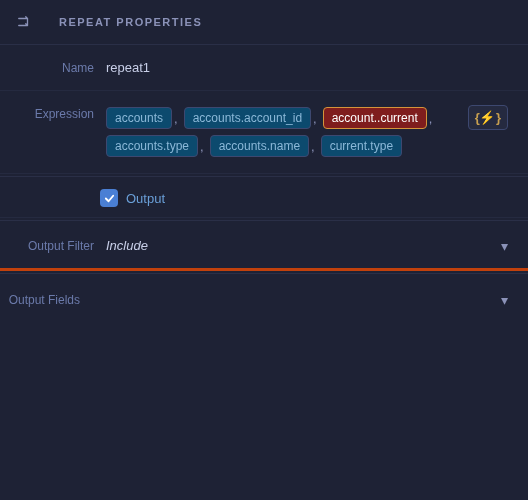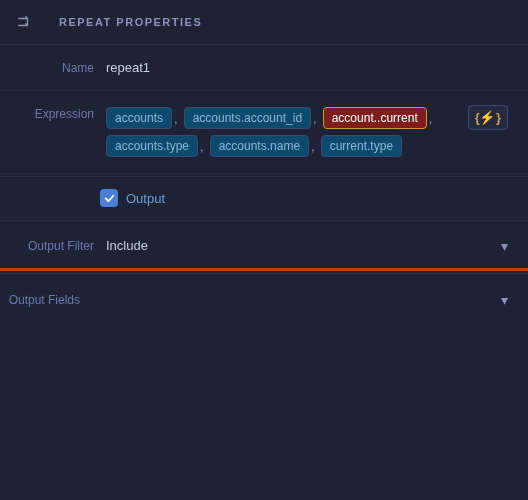--- a/index.html
+++ b/index.html
@@ -206,20 +206,21 @@
       flex: 1;
       display: flex;
       align-items: center;
       justify-content: space-between;
       cursor: pointer;
     }
 
     .filter-value {
       font-size: 13px;
       color: #c8cfe8;
+      font-style: italic;
     }
 
     .chevron-icon {
       color: #8b92b8;
       font-size: 14px;
     }
 
     .output-fields-row {
       display: flex;
       align-items: center;

